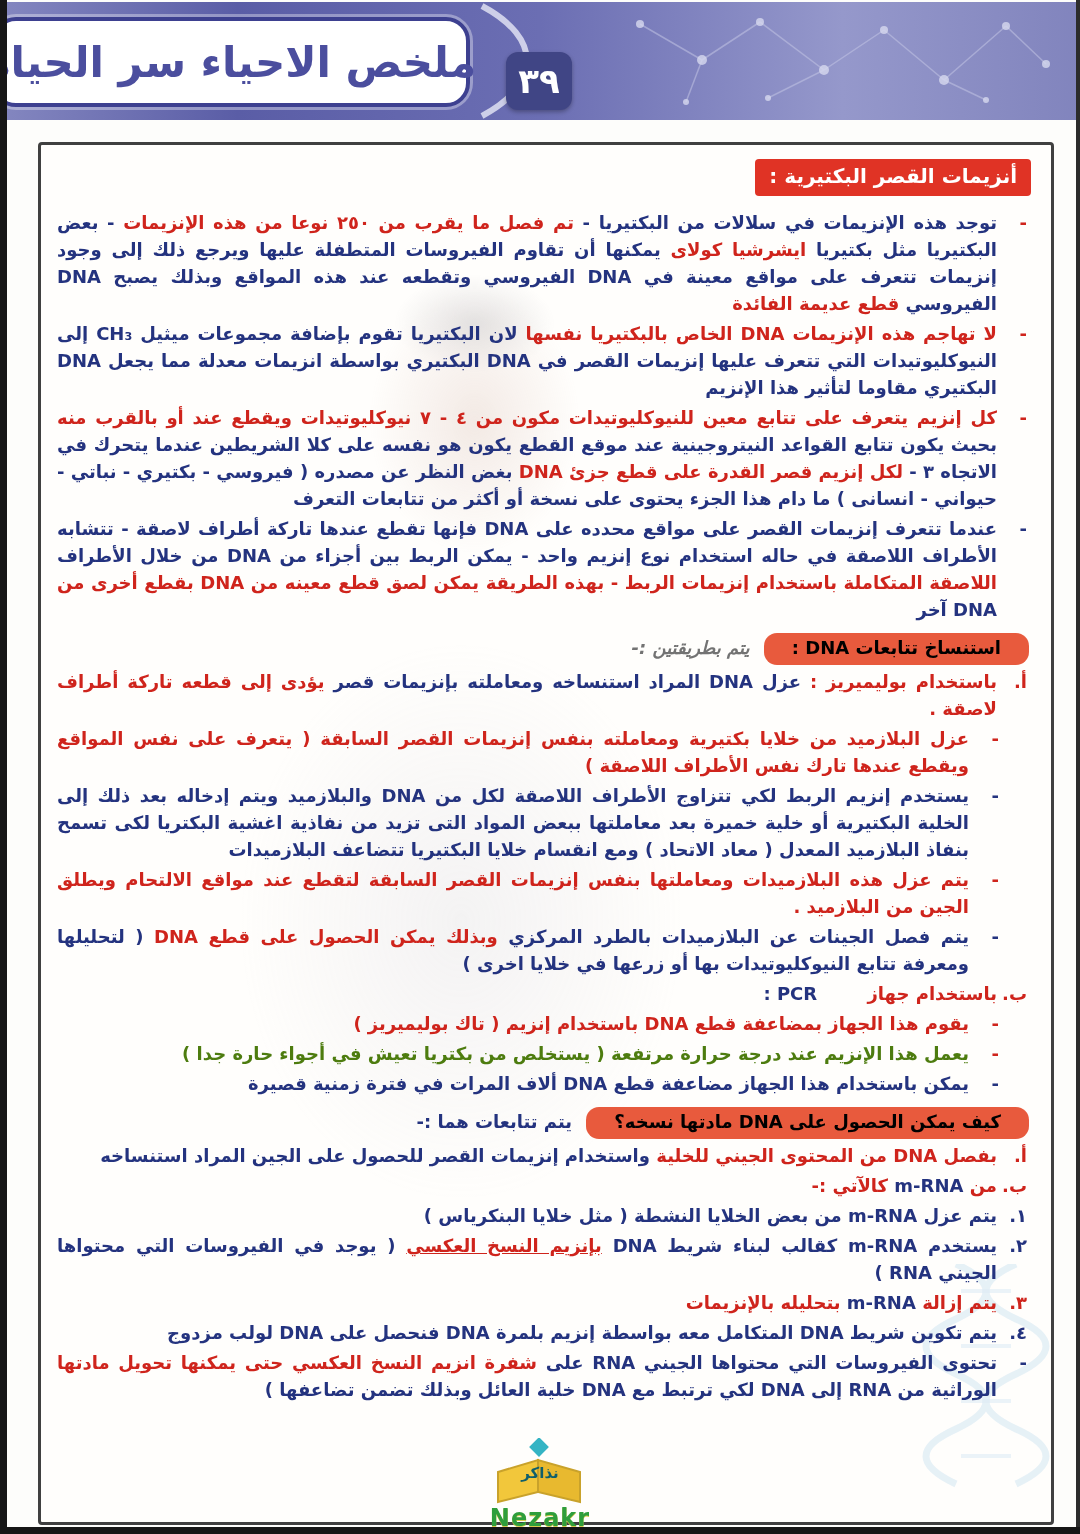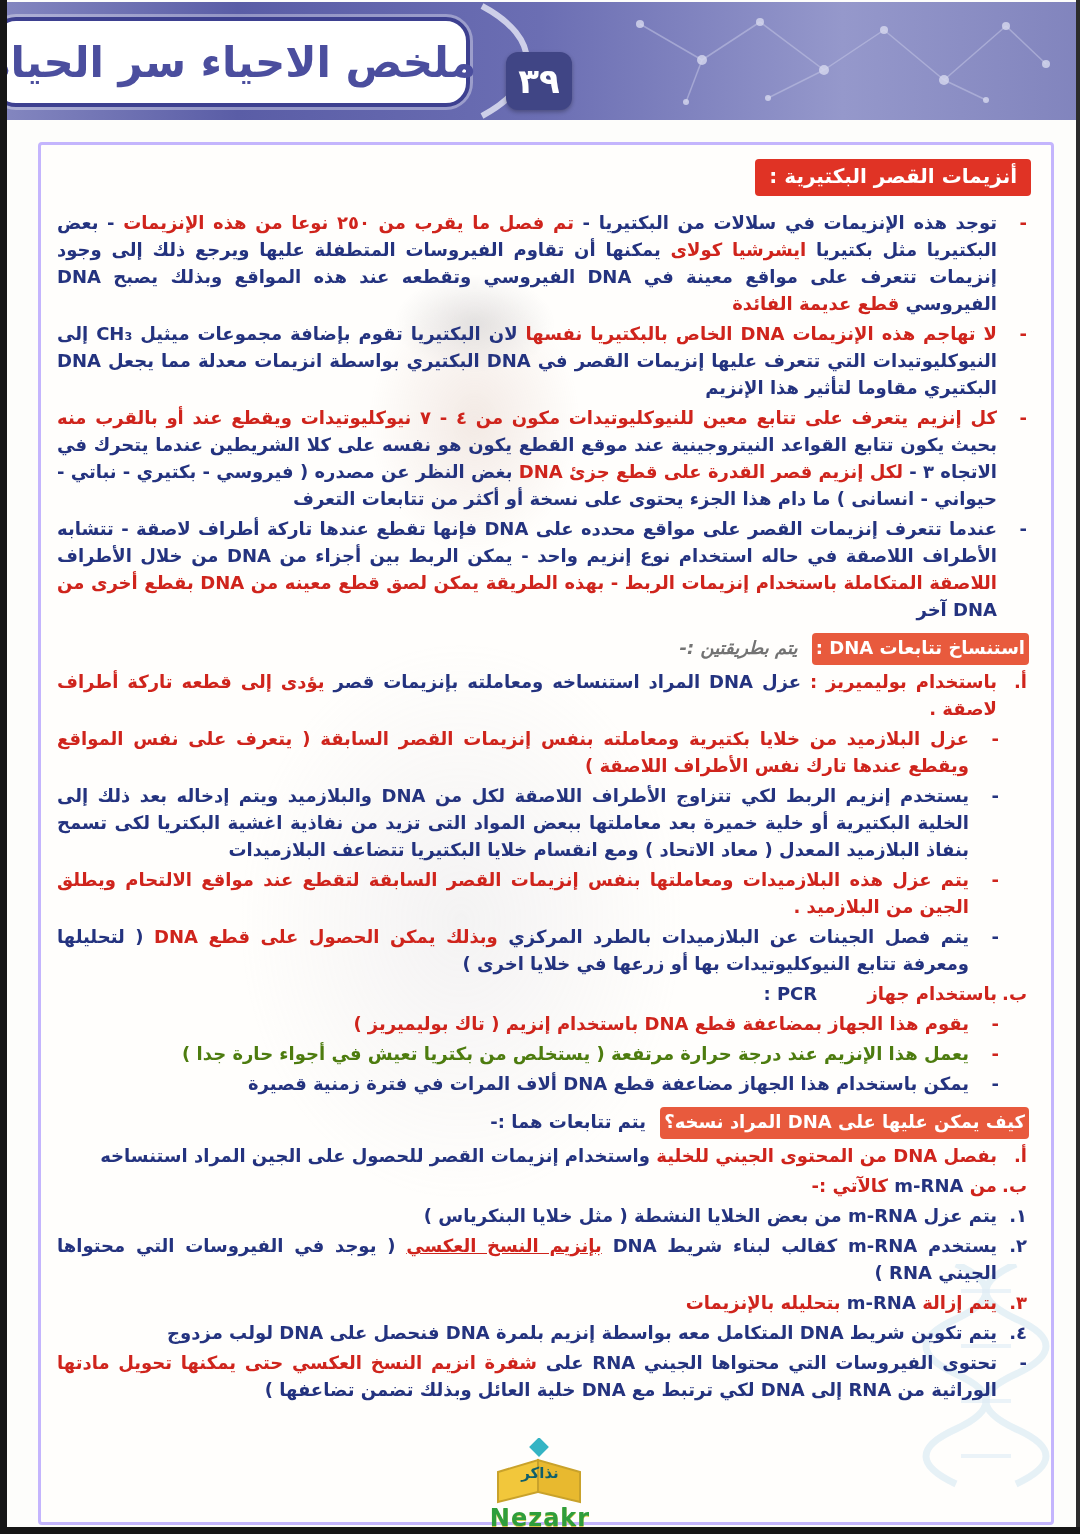--- a/index.html
+++ b/index.html
@@ -13,38 +13,38 @@
   .net{position:absolute;inset:0;width:100%;height:100%}
   .banner-box{position:absolute;left:-8px;top:15px;width:470px;height:82px;background:#fff;
     border:4px solid #3d4090;border-radius:24px;display:flex;align-items:center;justify-content:center;
     box-shadow:0 0 0 3px rgba(255,255,255,.35);}
   .banner-title{font-size:42px;font-weight:700;color:#4b4e9e;white-space:nowrap}
   .bracket{position:absolute;left:468px;top:0;height:118px;width:110px}
   .page-badge{position:absolute;left:506px;top:50px;width:66px;height:58px;background:#404585;
     border-radius:12px;color:#fff;font-size:34px;font-weight:700;
     display:flex;align-items:center;justify-content:center;box-shadow:0 2px 4px rgba(0,0,0,.3);}
   
-  .frame{position:absolute;left:38px;right:26px;top:142px;bottom:9px;border:3px solid #c4b5fd;
+  .frame{position:absolute;left:38px;right:26px;top:142px;bottom:9px;border:3px solid #404040;
     border-radius:4px;overflow:hidden;background:#fffefc;}
   .wm-photo{position:absolute;left:80px;top:110px;width:680px;height:980px;opacity:.5;z-index:1;pointer-events:none;
     background:
       radial-gradient(ellipse 115px 70px at 52% 7%, rgba(122,118,126,.38), rgba(122,118,126,0) 70%),
       radial-gradient(ellipse 155px 195px at 52% 17%, rgba(198,158,142,.42), rgba(198,158,142,0) 68%),
       radial-gradient(ellipse 310px 390px at 50% 68%, rgba(189,187,199,.34), rgba(189,187,199,0) 72%);}
   .wm-dna{position:absolute;right:0;bottom:28px;opacity:.5;z-index:1;pointer-events:none}
   .content{position:absolute;inset:0;padding:14px 20px 10px 16px;direction:rtl;text-align:justify;
     font-weight:700;font-size:18px;line-height:1.5;color:var(--blue);z-index:2;}
   .title-box{display:inline-block;background:var(--red_bg);color:#fff;font-size:20px;
     padding:2px 14px 5px;border-radius:4px;margin-bottom:10px;}
   .block{position:relative;padding-right:34px;margin:3px 0}
   .block .marker{position:absolute;right:4px;top:0;font-weight:700}
   .block.lv1{padding-right:62px}
   .block.lv1 .marker{right:32px}
   .labelrow{margin-top:10px;padding-right:2px}
-  .hl{background:var(--orange_bg);color:#ffffff;padding:1px 4px 4px;border-radius:4px;margin-left:8px;display:inline-block}
+  .hl{background:var(--orange_bg);color:#000000;padding:1px 28px 4px;border-radius:13px;margin-left:8px;display:inline-block}
   
   .logo{position:absolute;left:50%;bottom:2px;transform:translateX(-50%);width:170px;text-align:center;z-index:6}
   .logo-wrap{position:relative;width:120px;margin:0 auto}
   .logo-ar{position:absolute;left:0;right:0;top:26px;color:#0f5f6b;font-size:15px;font-weight:700}
   .logo-en{color:#2f9e3c;font-size:24px;font-weight:700;letter-spacing:1px;margin-top:-8px;
     text-shadow:0 1px 0 #d9c84d}
   
   .edge{position:absolute;background:#161616;z-index:9}
   .edge-l{left:0;top:0;width:7px;height:1534px}
   .edge-r{right:0;top:0;width:4px;height:1534px;background:#2c2c2c}
@@ -122,21 +122,21 @@
           <div class="block labelrow"><span class="hl">استنساخ تتابعات DNA :</span><span style="color: #737373; font-style: italic;"> يتم بطريقتين :-</span></div>
           <div class="block lv0"><span class="marker" style="color: rgb(207, 36, 28);">أ.</span><span style="color: rgb(207, 36, 28);">باستخدام بوليميريز : </span><span style="color: rgb(36, 51, 127);">عزل DNA المراد استنساخه ومعاملته بإنزيمات قصر </span><span style="color: rgb(207, 36, 28);">يؤدى إلى قطعه تاركة أطراف لاصقة .</span></div>
           <div class="block lv1"><span class="marker" style="color: rgb(207, 36, 28);">-</span><span style="color: rgb(207, 36, 28);">عزل البلازميد من خلايا بكتيرية ومعاملته بنفس إنزيمات القصر السابقة ( يتعرف على نفس المواقع ويقطع عندها تارك نفس الأطراف اللاصقة )</span></div>
           <div class="block lv1"><span class="marker" style="color: rgb(36, 51, 127);">-</span><span style="color: rgb(36, 51, 127);">يستخدم إنزيم الربط لكي تتزاوج الأطراف اللاصقة لكل من DNA والبلازميد ويتم إدخاله بعد ذلك إلى الخلية البكتيرية أو خلية خميرة بعد معاملتها ببعض المواد التى تزيد من نفاذية اغشية البكتريا لكى تسمح بنفاذ البلازميد المعدل ( معاد الاتحاد ) ومع انقسام خلايا البكتيريا تتضاعف البلازميدات</span></div>
           <div class="block lv1"><span class="marker" style="color: rgb(207, 36, 28);">-</span><span style="color: rgb(207, 36, 28);">يتم عزل هذه البلازميدات ومعاملتها بنفس إنزيمات القصر السابقة لتقطع عند مواقع الالتحام ويطلق الجين من البلازميد .</span></div>
           <div class="block lv1"><span class="marker" style="color: rgb(36, 51, 127);">-</span><span style="color: rgb(36, 51, 127);">يتم فصل الجينات عن البلازميدات بالطرد المركزي </span><span style="color: rgb(207, 36, 28);">وبذلك يمكن الحصول على قطع DNA</span><span style="color: rgb(36, 51, 127);"> ( لتحليلها ومعرفة تتابع النيوكليوتيدات بها أو زرعها في خلايا اخرى )</span></div>
           <div class="block lv0"><span class="marker" style="color: rgb(207, 36, 28);">ب.</span><span style="color: rgb(207, 36, 28); margin-left: 44px;">باستخدام جهاز </span><span style="color: rgb(36, 51, 127);">PCR :</span></div>
           <div class="block lv1"><span class="marker" style="color: rgb(207, 36, 28);">-</span><span style="color: rgb(207, 36, 28);">يقوم هذا الجهاز بمضاعفة قطع DNA باستخدام إنزيم ( تاك بوليميريز )</span></div>
           <div class="block lv1"><span class="marker" style="color: rgb(207, 36, 28);">-</span><span style="color: #4d7c0f;">يعمل هذا الإنزيم عند درجة حرارة مرتفعة ( يستخلص من بكتريا تعيش في أجواء حارة جدا )</span></div>
           <div class="block lv1"><span class="marker" style="color: rgb(36, 51, 127);">-</span><span style="color: rgb(36, 51, 127);">يمكن باستخدام هذا الجهاز مضاعفة قطع DNA ألاف المرات في فترة زمنية قصيرة</span></div>
-          <div class="block labelrow"><span class="hl">كيف يمكن عليها على DNA المراد نسخه؟</span><span style="color: rgb(36, 51, 127);"> يتم تتابعات هما :-</span></div>
+          <div class="block labelrow"><span class="hl">كيف يمكن الحصول على DNA مادتها نسخه؟</span><span style="color: rgb(36, 51, 127);"> يتم تتابعات هما :-</span></div>
           <div class="block lv0"><span class="marker" style="color: rgb(207, 36, 28);">أ.</span><span style="color: rgb(207, 36, 28);">بفصل DNA من المحتوى الجيني للخلية </span><span style="color: rgb(36, 51, 127);">واستخدام إنزيمات القصر للحصول على الجين المراد استنساخه</span></div>
           <div class="block lv0"><span class="marker" style="color: rgb(207, 36, 28);">ب.</span><span style="color: rgb(207, 36, 28);">من </span><span style="color: rgb(36, 51, 127);">m-RNA</span><span style="color: rgb(207, 36, 28);"> كالآتي :-</span></div>
           <div class="block lv0"><span class="marker" style="color: rgb(36, 51, 127);">١.</span><span style="color: rgb(36, 51, 127);">يتم عزل m-RNA من بعض الخلايا النشطة ( مثل خلايا البنكرياس )</span></div>
           <div class="block lv0"><span class="marker" style="color: rgb(36, 51, 127);">٢.</span><span style="color: rgb(36, 51, 127);">يستخدم m-RNA كقالب لبناء شريط DNA </span><span style="color: rgb(207, 36, 28); text-decoration: underline;">بإنزيم النسخ العكسي</span><span style="color: rgb(36, 51, 127);"> ( يوجد في الفيروسات التي محتواها الجيني RNA )</span></div>
           <div class="block lv0"><span class="marker" style="color: rgb(207, 36, 28);">٣.</span><span style="color: rgb(207, 36, 28);">يتم إزالة </span><span style="color: rgb(36, 51, 127);">m-RNA</span><span style="color: rgb(207, 36, 28);"> بتحليله بالإنزيمات</span></div>
           <div class="block lv0"><span class="marker" style="color: rgb(36, 51, 127);">٤.</span><span style="color: rgb(36, 51, 127);">يتم تكوين شريط DNA المتكامل معه بواسطة إنزيم بلمرة DNA فنحصل على DNA لولب مزدوج</span></div>
           <div class="block lv0"><span class="marker" style="color: rgb(36, 51, 127);">-</span><span style="color: rgb(36, 51, 127);">تحتوى الفيروسات التي محتواها الجيني RNA على </span><span style="color: rgb(207, 36, 28);">شفرة انزيم النسخ العكسي حتى يمكنها تحويل مادتها</span><span style="color: rgb(36, 51, 127);"> الوراثية من RNA إلى DNA لكي ترتبط مع DNA خلية العائل وبذلك تضمن تضاعفها )</span></div>
         </div>
     </div>
   </div>

